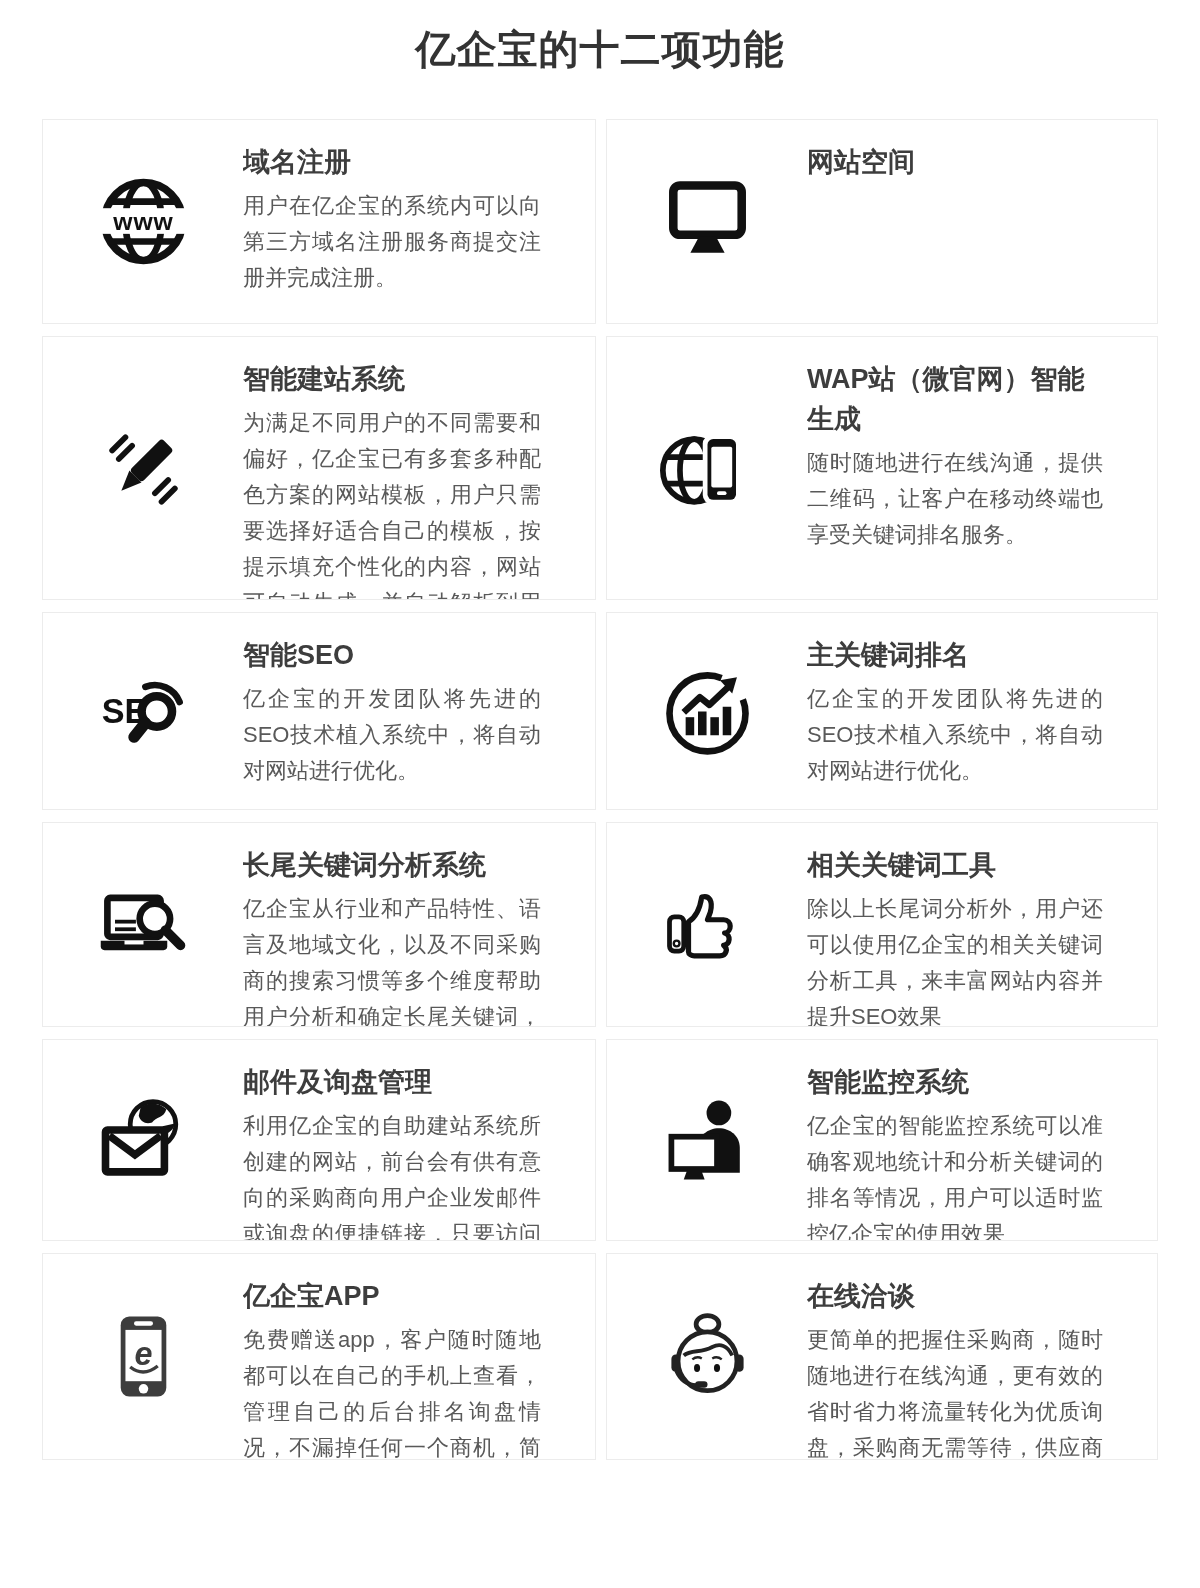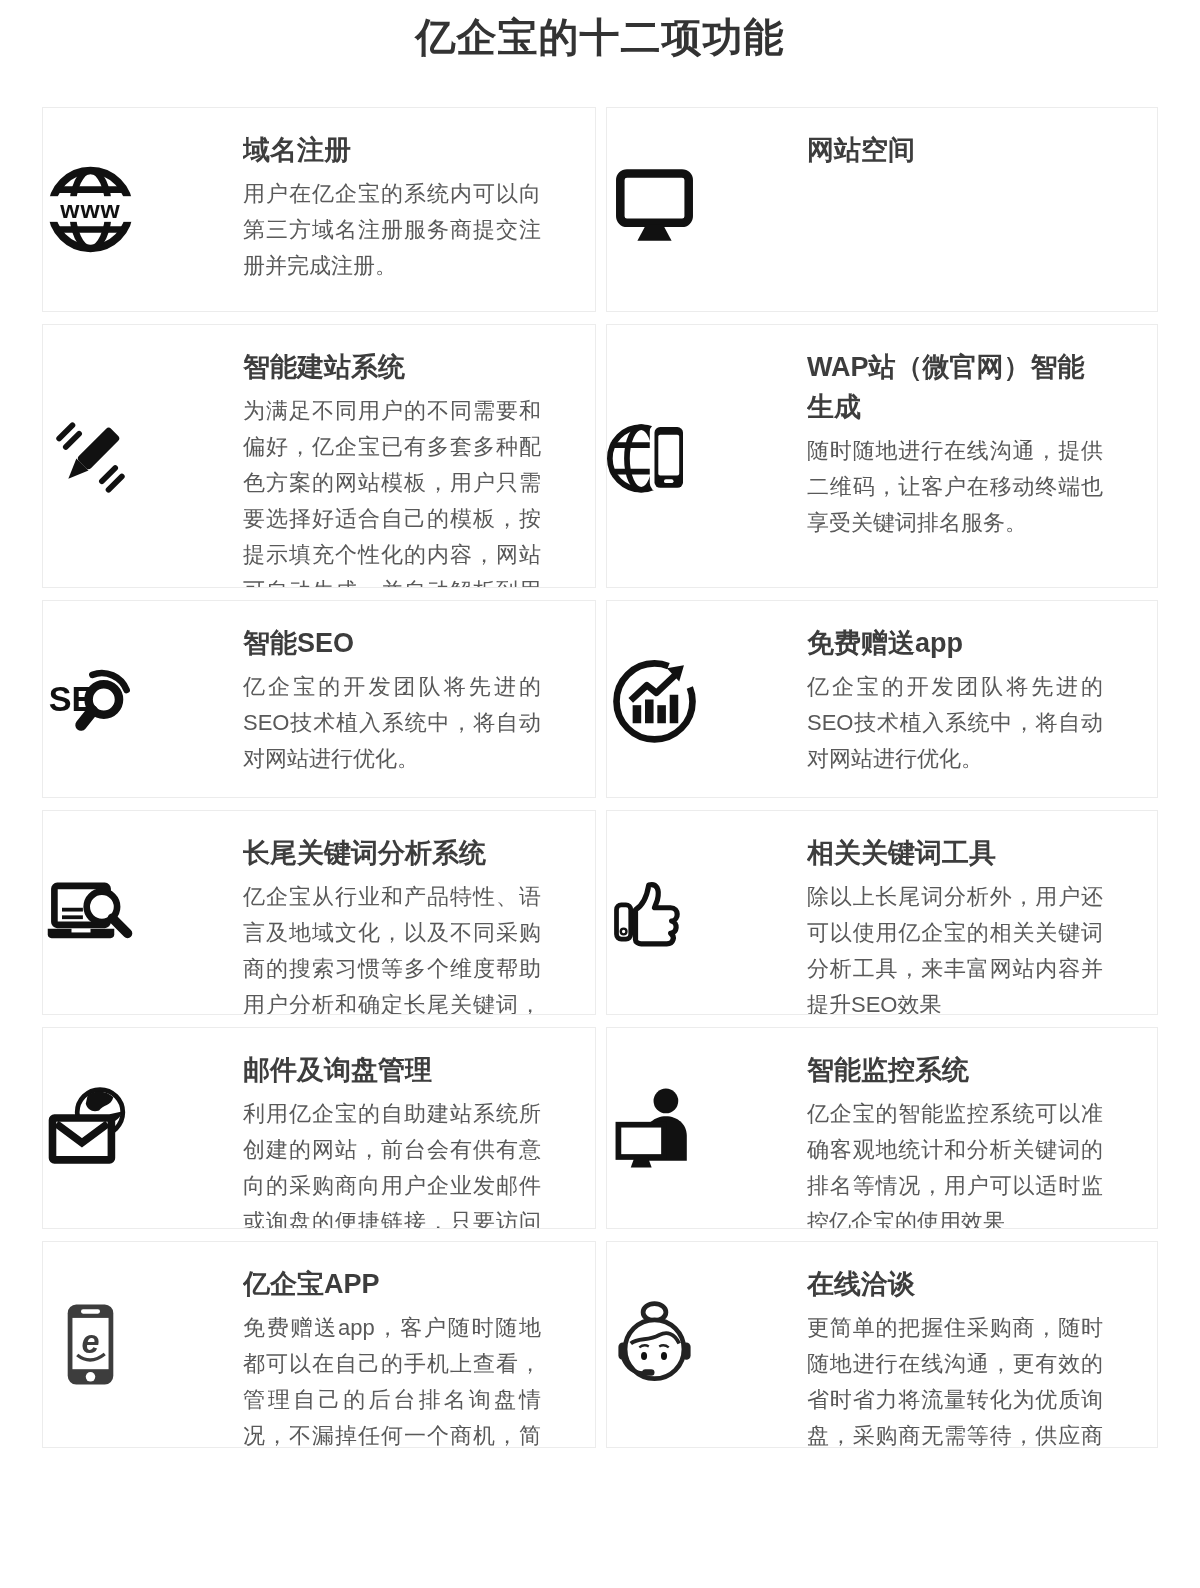--- a/index.html
+++ b/index.html
@@ -2,36 +2,36 @@
 <html><head>
 <meta charset="utf-8">
 <style>
   html,body{margin:0;padding:0;background:#fff;}
   body{
     width:1200px;height:1588px;margin:0 auto;overflow:hidden;
     font-family:"Liberation Sans","DejaVu Sans",sans-serif;
     -webkit-font-smoothing:antialiased;
   }
   .page-title{
-    margin:0;padding-top:10px;text-align:center;
+    margin:0;padding-top:22px;text-align:center;
     font-size:40px;font-weight:700;color:#333;letter-spacing:1px;
   }
   .grid{
     width:1116px;margin:42px auto 0;
     display:grid;
     grid-template-columns:554px 552px;
     grid-template-rows:205px 264px 198px 205px 202px 207px;
     column-gap:10px;row-gap:12px;
   }
   .card{
     background:#fff;border:1px solid #ececec;box-sizing:border-box;
     display:flex;align-items:center;overflow:hidden;
   }
   .icon-box{
-    flex:0 0 200px;display:flex;align-items:center;
+    flex:0 0 200px;display:flex;justify-content:center;align-items:center;
   }
   .icon-box svg{width:95px;height:95px;display:block;}
   .text{
     flex:1;align-self:stretch;padding:22px 54px 0 0;overflow:hidden;
   }
   .card-title{
     margin:0;font-size:27px;font-weight:700;color:#3d3d3d;line-height:40px;
   }
   .card-desc{
     margin:6px 0 0;font-size:22px;color:#595959;line-height:36px;
@@ -135,21 +135,21 @@
         <circle cx="50" cy="52" r="40" fill="none" stroke="#111" stroke-width="7" stroke-dasharray="81 13 6" pathLength="100"></circle>
         <rect x="27" y="56" width="9" height="19" fill="#111"></rect>
         <rect x="40" y="50" width="9" height="25" fill="#111"></rect>
         <rect x="53" y="56" width="9" height="19" fill="#111"></rect>
         <rect x="66" y="45" width="9" height="30" fill="#111"></rect>
         <path d="M25,51 L42,35 L52,43 L72,24" fill="none" stroke="#111" stroke-width="7" stroke-linejoin="round"></path>
         <polygon points="81,14 63,17 76,31" fill="#111"></polygon>
       </svg>
     </div>
     <div class="text">
-      <h3 class="card-title">免费赠送app</h3>
+      <h3 class="card-title">主关键词排名</h3>
       <p class="card-desc">亿企宝的开发团队将先进的SEO技术植入系统中，将自动对网站进行优化。</p>
     </div>
   </div>
 
   <div class="card">
     <div class="icon-box">
       <svg viewBox="0 0 100 100">
         <rect x="12" y="22" width="56" height="41" rx="3" fill="#fff" stroke="#111" stroke-width="7"></rect>
         <line x1="20" y1="47" x2="42" y2="47" stroke="#111" stroke-width="4"></line>
         <line x1="20" y1="55" x2="42" y2="55" stroke="#111" stroke-width="4"></line>

